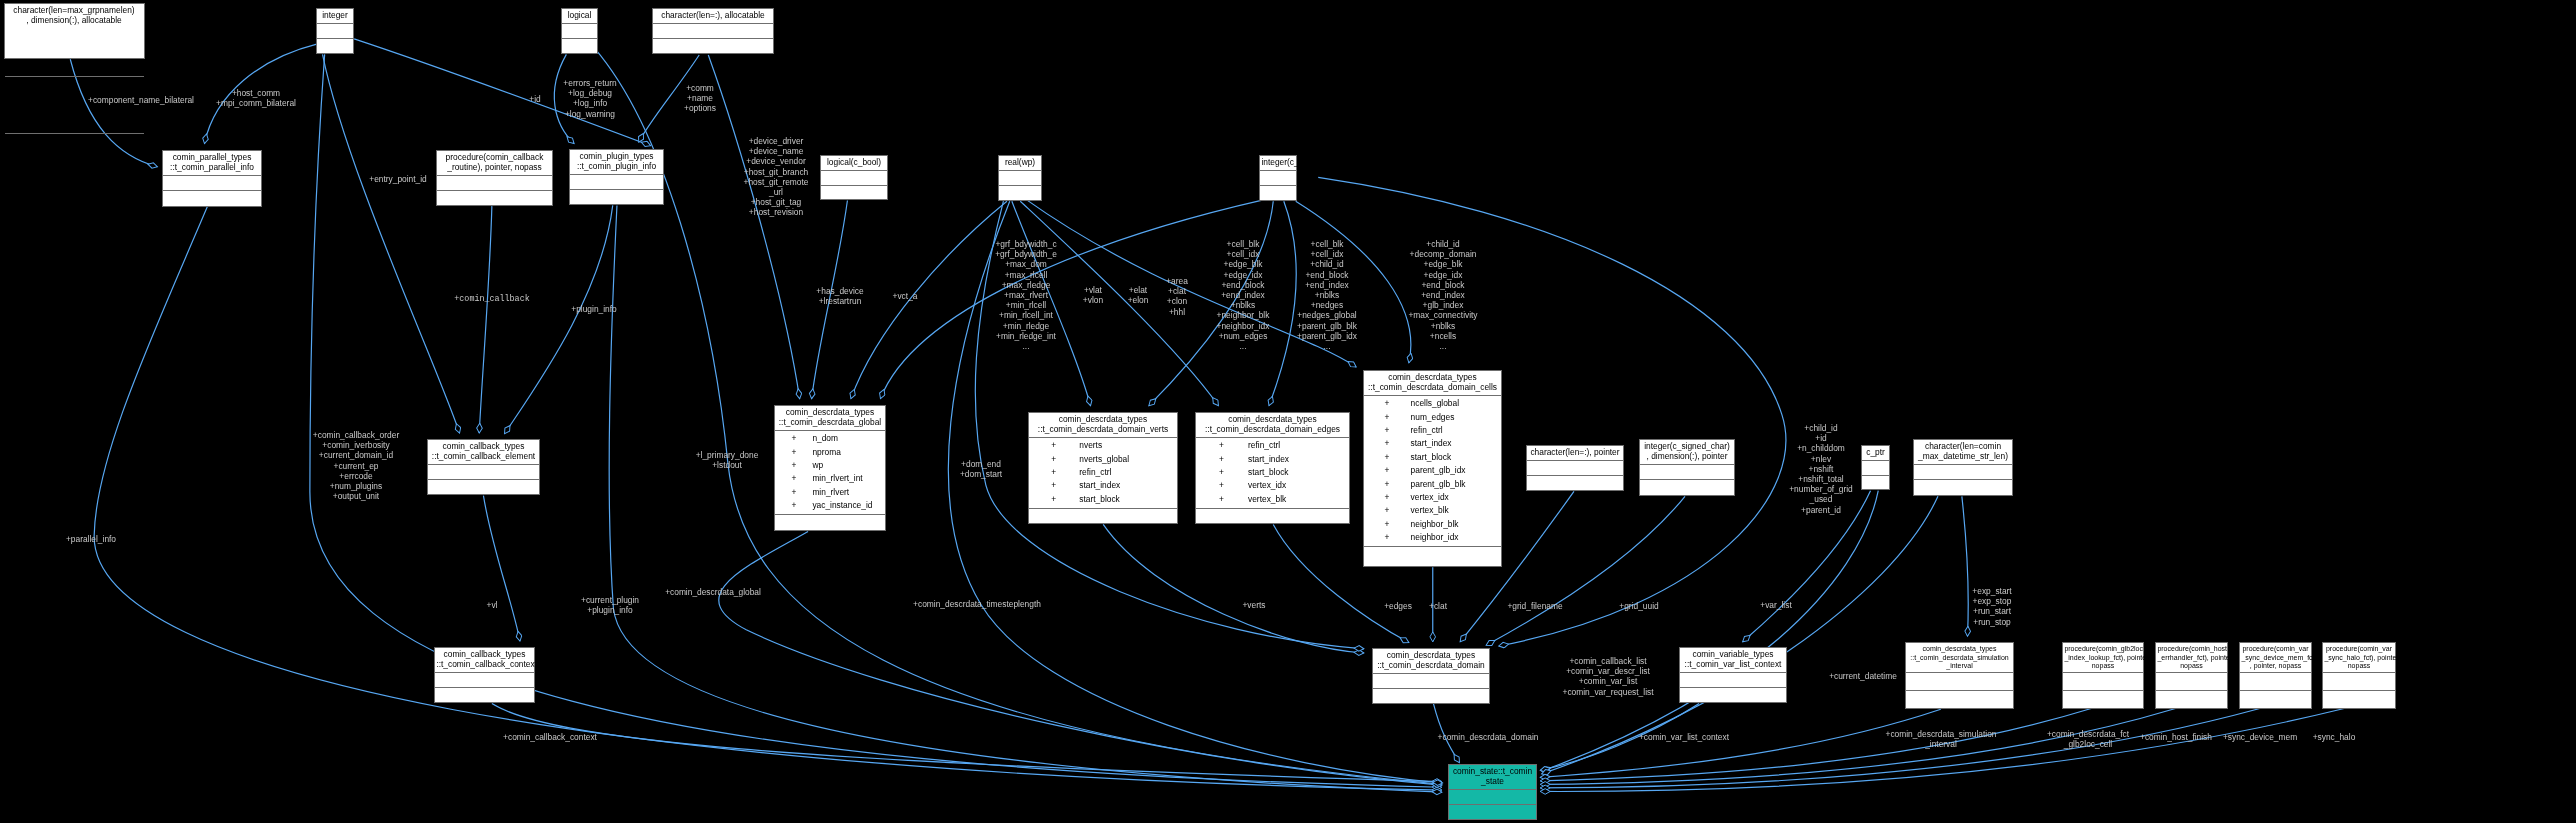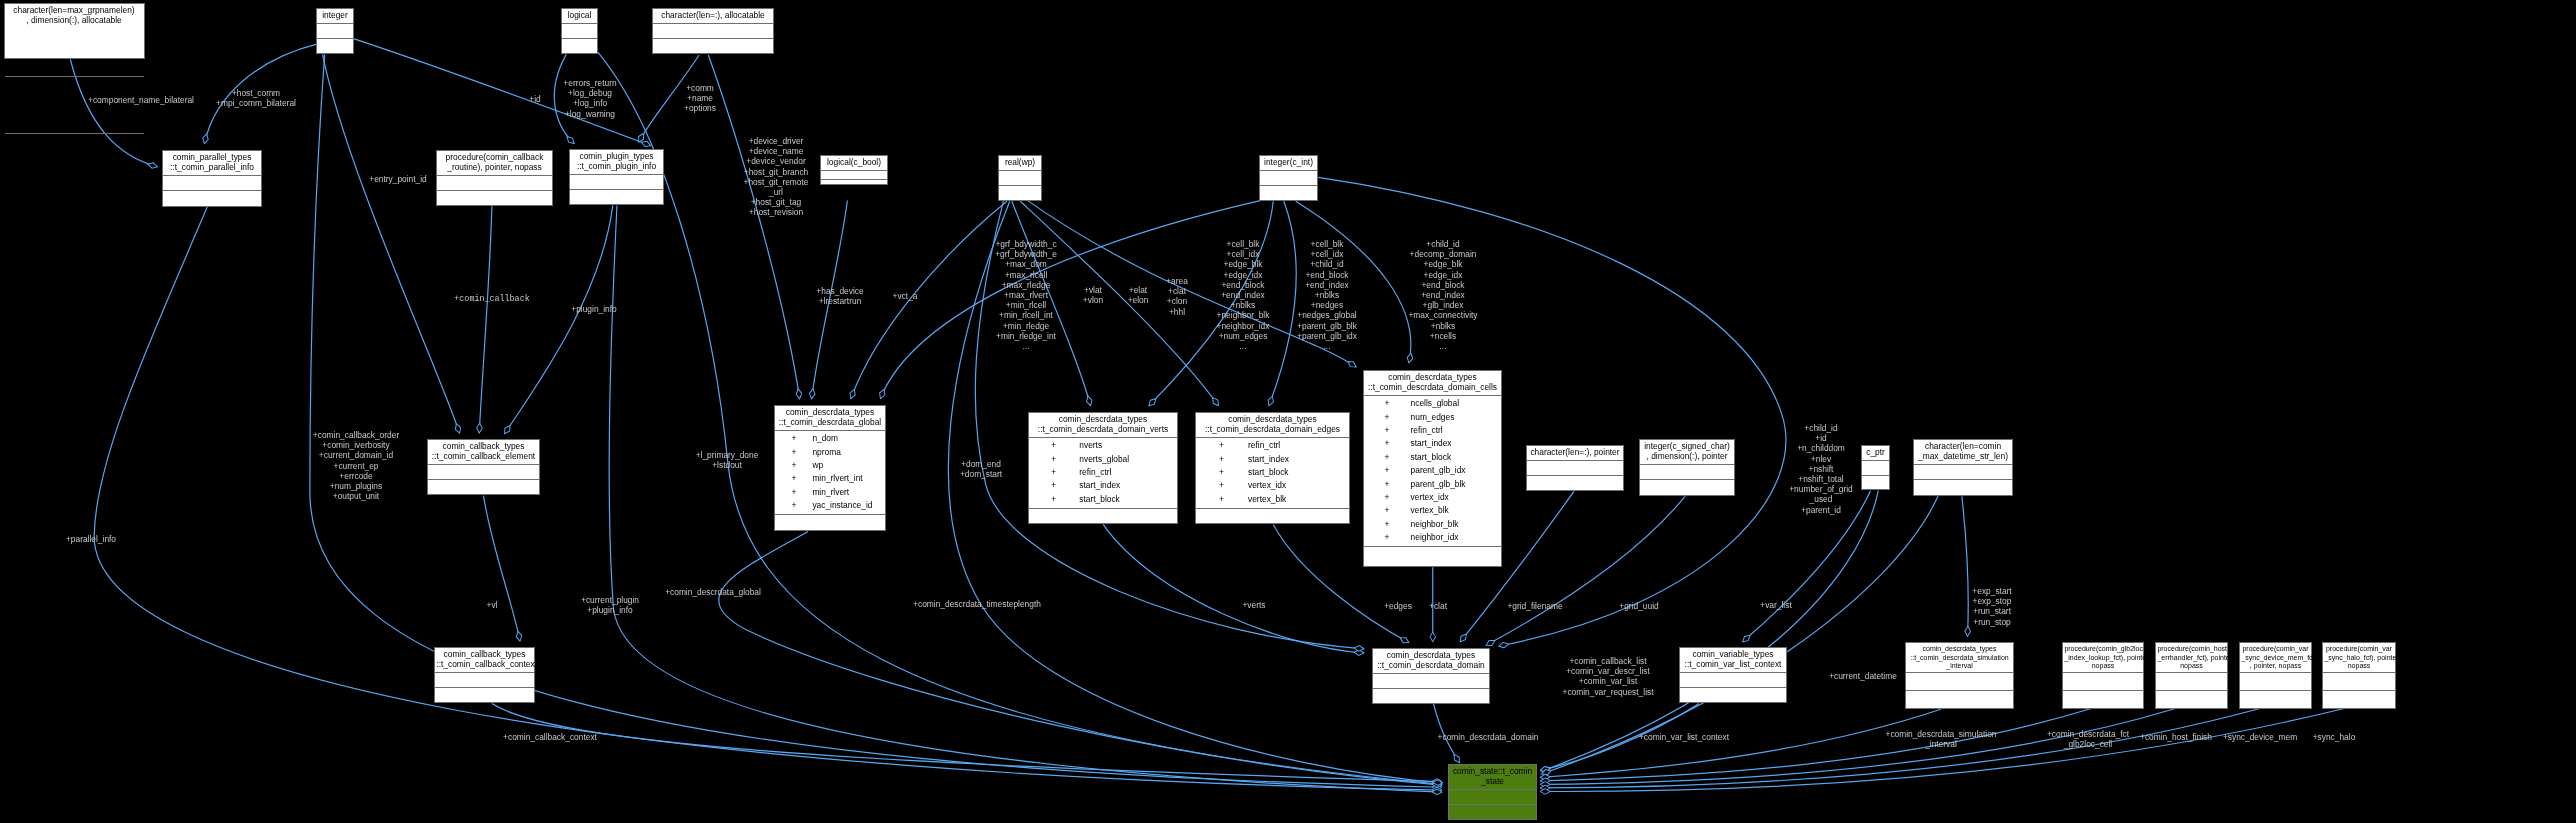--- a/index.html
+++ b/index.html
@@ -1,21 +1,21 @@
 <!DOCTYPE html>
 <html style="font-size:11.2px"><head>
 <meta charset="utf-8">
 <style>
   html,body{margin:0;padding:0;background:#000;}
   #stage{position:relative;width:2576px;height:824px;background:#000;
          font-family:"Liberation Sans","DejaVu Sans",sans-serif;overflow:hidden;}
   #wires{position:absolute;left:0;top:0;z-index:1;}
   .node{position:absolute;z-index:2;background:#fff;border:1.4px solid #6f6f6f;
         box-sizing:border-box;display:flex;flex-direction:column;color:#000;}
-  .node.hl{background:#4d7c0f;}
+  .node.hl{background:#14b8a6;}
   .ttl{flex:0 0 auto;display:flex;flex-direction:column;justify-content:center;
        text-align:center;padding:2.1px 1.4px;font-size:8.4px;line-height:9.8px;white-space:nowrap;}
   .node.small .ttl{font-size:7px;line-height:8.4px;}
   .attrs{border-top:1.4px solid #6f6f6f;padding:1.4px 0;flex:0 0 auto;}
   .arow{position:relative;height:13.4px;font-size:8.4px;line-height:13.4px;}
   .plus{position:absolute;left:15%;}
   .anm{position:absolute;left:34%;white-space:nowrap;}
   .fill{border-top:1.4px solid #6f6f6f;flex:1 1 auto;min-height:8.4px;}
   .elabel{position:absolute;z-index:3;transform:translate(-50%,-50%);color:#c9c9c9;
           font-size:8.4px;line-height:10.2px;text-align:center;white-space:nowrap;}
@@ -121,35 +121,35 @@
       <div class="fill"></div>
     </div>
     <div class="node" style="left: 569px; top: 149px; width: 95px; height: 56px;">
       <div class="ttl">
         <div>comin_plugin_types</div>
         <div>::t_comin_plugin_info</div>
       </div>
       <div class="fill"></div>
       <div class="fill"></div>
     </div>
-    <div class="node" style="left: 820px; top: 155px; width: 68px; height: 30px;">
+    <div class="node" style="left: 820px; top: 155px; width: 68px; height: 45px;">
       <div class="ttl">
         <div>logical(c_bool)</div>
       </div>
       <div class="fill"></div>
       <div class="fill"></div>
     </div>
     <div class="node" style="left: 998px; top: 155px; width: 44px; height: 46px;">
       <div class="ttl">
         <div>real(wp)</div>
       </div>
       <div class="fill"></div>
       <div class="fill"></div>
     </div>
-    <div class="node" style="left: 1259px; top: 155px; width: 59px; height: 46px;">
+    <div class="node" style="left: 1259px; top: 155px; width: 38px; height: 46px;">
       <div class="ttl">
         <div>integer(c_int)</div>
       </div>
       <div class="fill"></div>
       <div class="fill"></div>
     </div>
     <div class="node" style="left: 774px; top: 405px; width: 112px; height: 126px;">
       <div class="ttl">
         <div>comin_descrdata_types</div>
         <div>::t_comin_descrdata_global</div>

